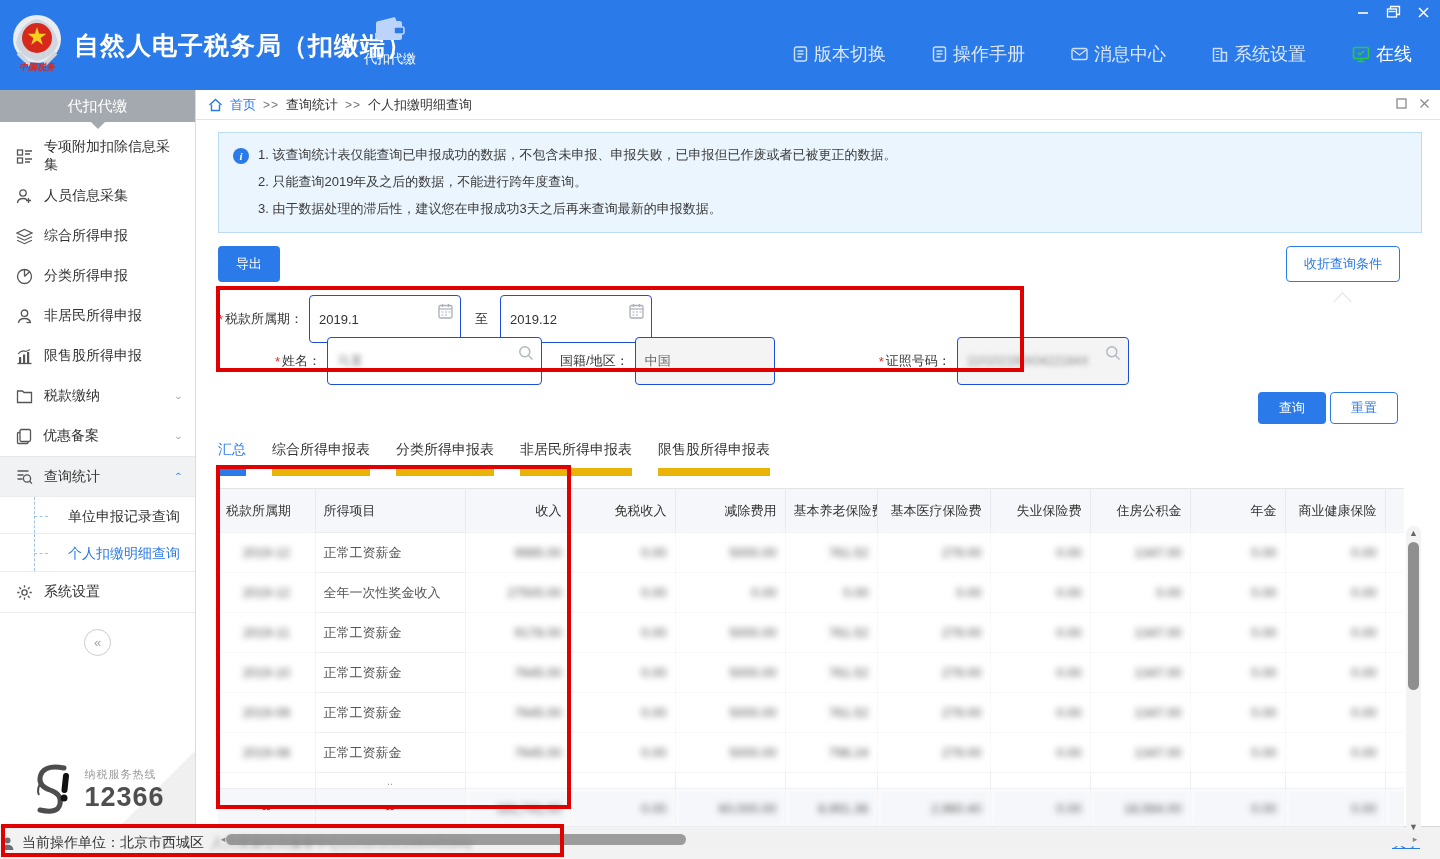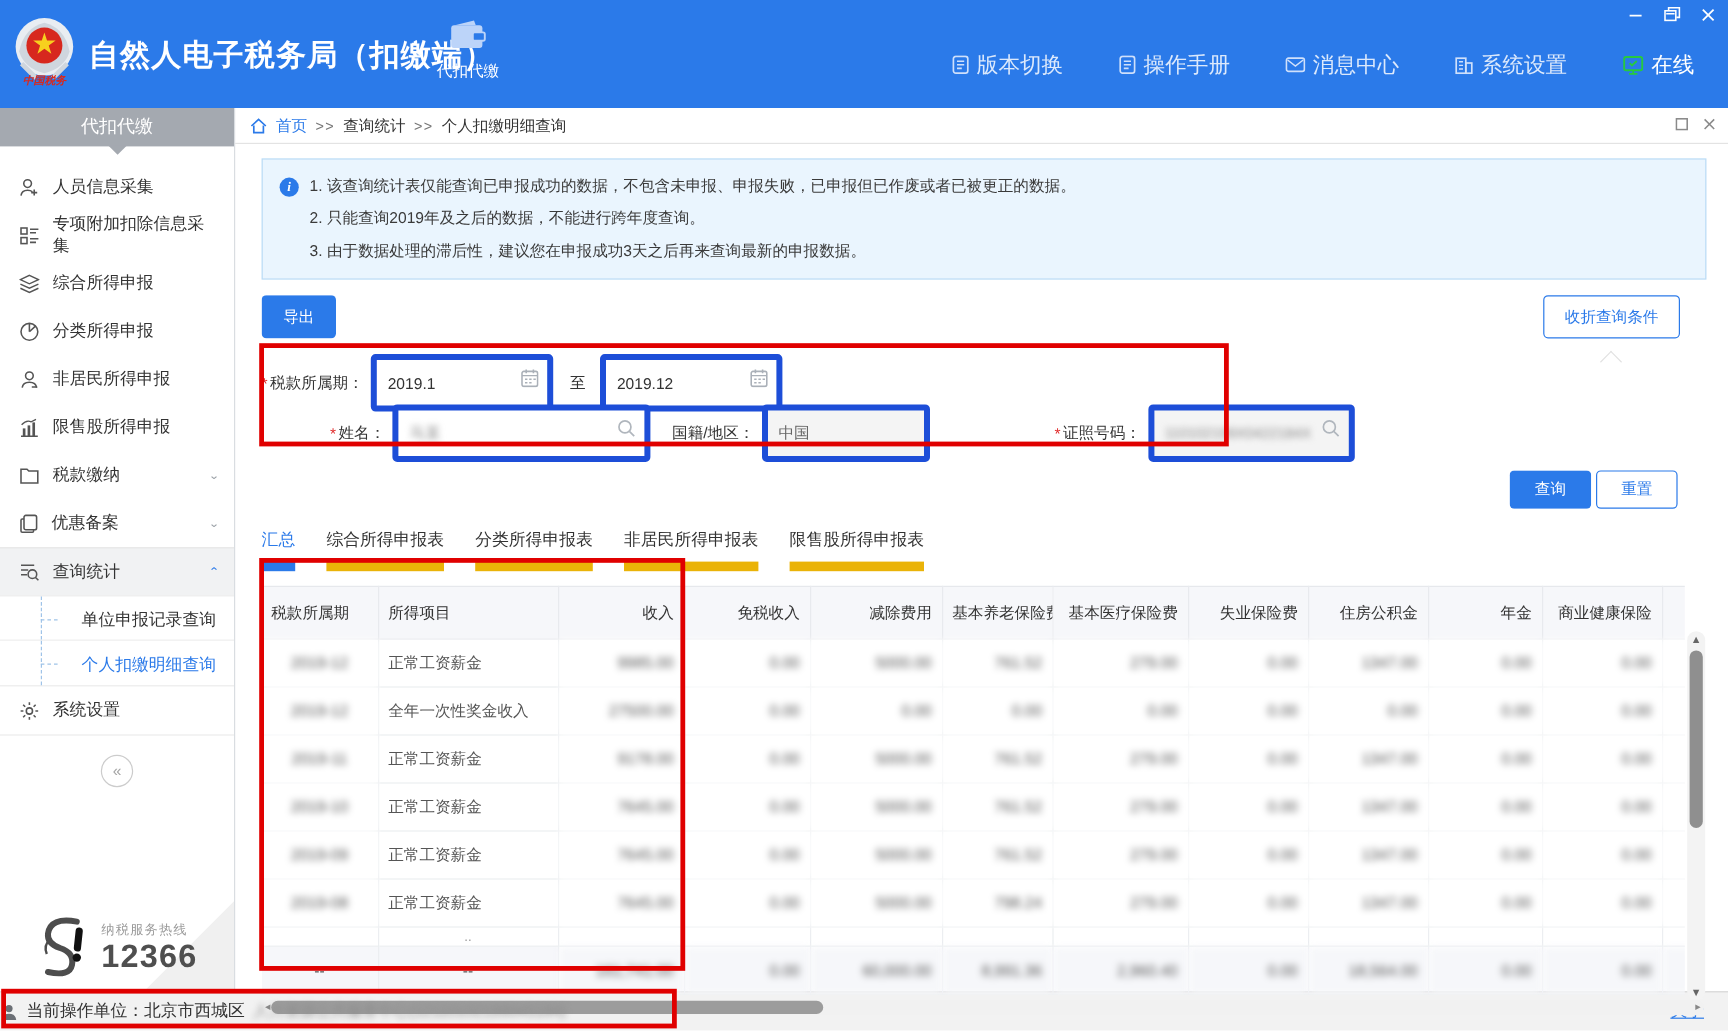--- a/index.html
+++ b/index.html
@@ -66,21 +66,21 @@
   .btn-outline { background:#fff; color:#2b7ae9; border-color:#2b7ae9; }
   .collapse-cond { position:relative; margin-right:22px; }
   .collapse-cond .notch { position:absolute; left:50%; bottom:-26px; margin-left:-7px; width:13px; height:13px; background:#fff; border-left:1px solid #e2e2e2; border-top:1px solid #e2e2e2; transform:rotate(45deg); }
 
   
   .filter-form { margin-top:21px; }
   .f-row { display:flex; align-items:center; height:32px; font-size:13px; color:#333; }
   .f-row + .f-row { margin-top:10px; }
   .req { color:#e02b2b; margin-right:2px; }
   .f-label { white-space:nowrap; }
-  .fake-input { position:relative; height:48px; border:5px solid #1d4ed8; border-radius:4px; background:#fff; display:flex; align-items:center; padding:0 28px 0 9px; font-size:13px; color:#333; margin-left:6px; }
+  .fake-input { position:relative; height:48px; border:1px solid #1d4ed8; border-radius:4px; background:#fff; display:flex; align-items:center; padding:0 28px 0 9px; font-size:13px; color:#333; margin-left:6px; }
   .fake-input.disabled { background:#f4f4f4; color:#666; }
   .fake-input .tail-ic { position:absolute; right:7px; top:7px; }
   .blur { filter:blur(3px); color:#777; }
   .blur2 { filter:blur(2.5px); color:#8a8a8a; }
 
   .query-row { margin-top:15px; display:flex; justify-content:flex-end; gap:4px; padding-right:24px; }
   .btn-sm { padding:6px 20px; font-size:13px; }
 
   
   .tabs-row { margin-top:17px; display:flex; gap:26px; }
@@ -199,33 +199,33 @@
   </div>
 
   <div class="body">
 
     <div class="sidebar">
       <div class="sb-header">代扣代缴</div>
       <div class="menu">
 
         <div class="menu-item">
           <svg width="17" height="17" viewBox="0 0 17 17">
+              <rect x="1.5" y="2" width="5" height="5" fill="none" stroke="#555" stroke-width="1.3"></rect>
+              <rect x="1.5" y="10" width="5" height="5" fill="none" stroke="#555" stroke-width="1.3"></rect>
+              <path d="M9 3h7M9 6h5M9 11h7M9 14h5" stroke="#555" stroke-width="1.3"></path>
+            </svg>
+          <span>专项附加扣除信息采集</span>
+        </div>
+        <div class="menu-item">
+          <svg width="17" height="17" viewBox="0 0 17 17">
               <circle cx="7" cy="5" r="3.2" fill="none" stroke="#555" stroke-width="1.3"></circle>
               <path d="M1.5 15 Q2 10.5 7 10.5 Q9.5 10.5 11 11.8" fill="none" stroke="#555" stroke-width="1.3"></path>
               <path d="M12.5 10v5M10 12.5h5" stroke="#555" stroke-width="1.3"></path>
             </svg>
           <span>人员信息采集</span>
-        </div>
-        <div class="menu-item">
-          <svg width="17" height="17" viewBox="0 0 17 17">
-              <rect x="1.5" y="2" width="5" height="5" fill="none" stroke="#555" stroke-width="1.3"></rect>
-              <rect x="1.5" y="10" width="5" height="5" fill="none" stroke="#555" stroke-width="1.3"></rect>
-              <path d="M9 3h7M9 6h5M9 11h7M9 14h5" stroke="#555" stroke-width="1.3"></path>
-            </svg>
-          <span>专项附加扣除信息采集</span>
         </div>
         <div class="menu-item">
           <svg width="17" height="17" viewBox="0 0 17 17">
               <path d="M8.5 1.5 L16 5 L8.5 8.5 L1 5Z" fill="none" stroke="#555" stroke-width="1.2"></path>
               <path d="M1 8.7 L8.5 12.2 L16 8.7" fill="none" stroke="#555" stroke-width="1.2"></path>
               <path d="M1 12.2 L8.5 15.7 L16 12.2" fill="none" stroke="#555" stroke-width="1.2"></path>
             </svg>
           <span>综合所得申报</span>
         </div>
         <div class="menu-item">

